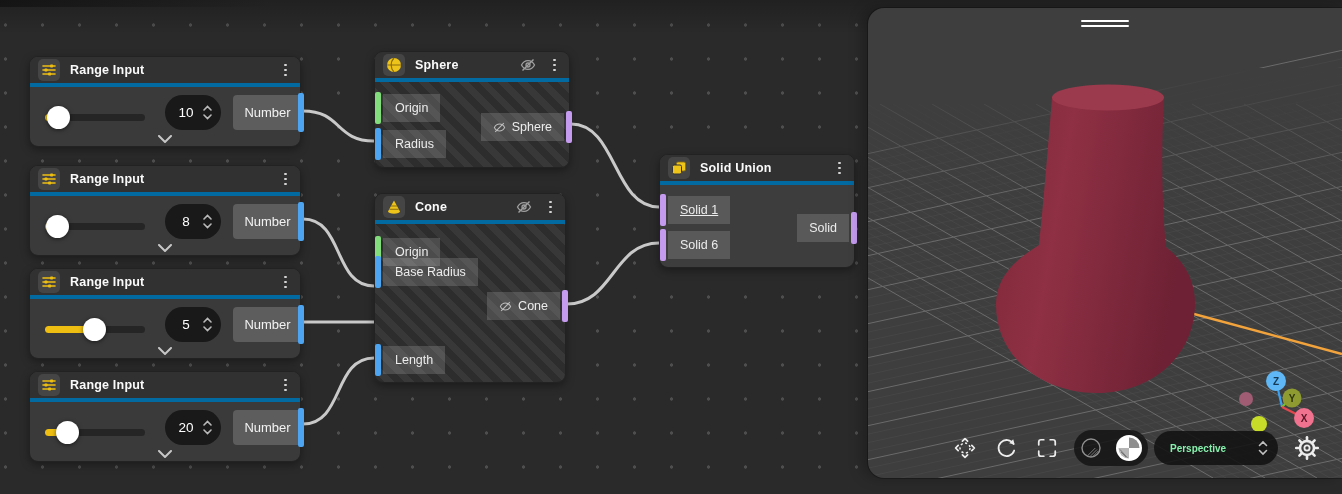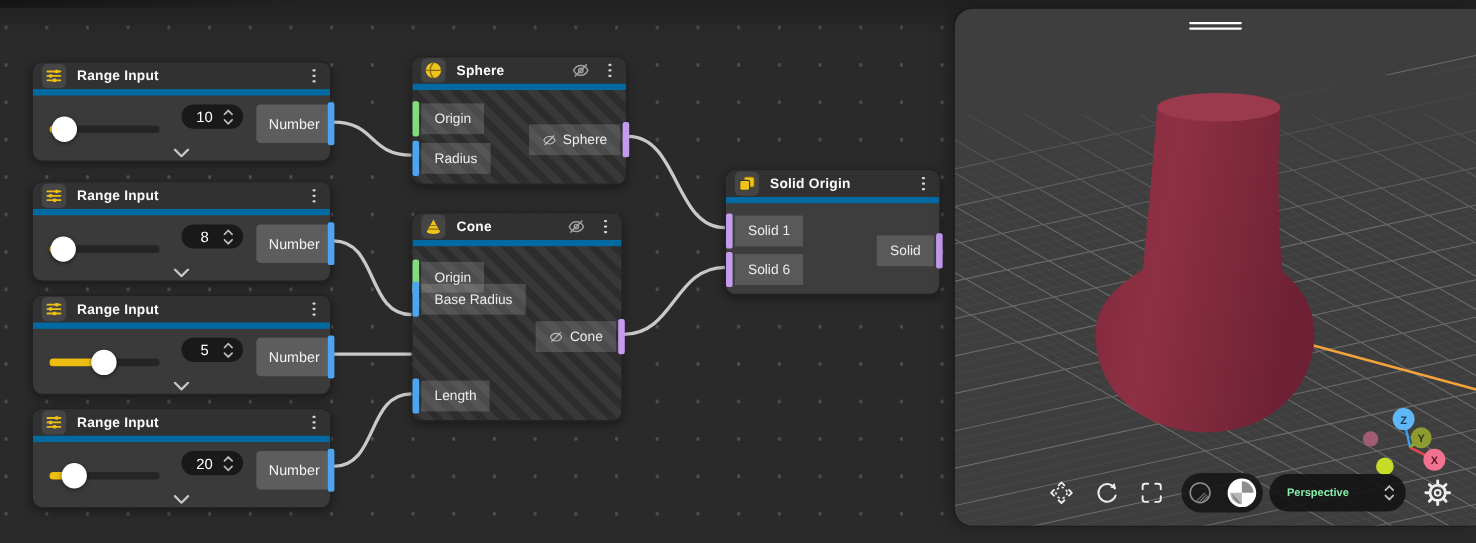--- a/index.html
+++ b/index.html
@@ -39,21 +39,21 @@
     border-radius:9px;
     box-shadow:0 3px 8px rgba(0,0,0,.35);
   }
   .node.hatch {
     background:repeating-linear-gradient(45deg, #2d2d2d 0 7px, #383838 7px 14px);
   }
   .node-header {
     height:30px; display:flex; align-items:center; gap:10px;
     padding:0 10px 0 8px;
     background:#313131;
-    border-bottom:6px solid #0369a1;
+    border-bottom:4px solid #0369a1;
     border-radius:8px 8px 0 0;
   }
   .icon-box {
     width:22px; height:22px; border-radius:5px; background:#454545;
     display:flex; align-items:center; justify-content:center; flex:none;
   }
   .node-title { font-size:12.5px; font-weight:bold; color:#fafafa; letter-spacing:.2px; flex:1; }
   .hdr-eye { flex:none; margin-right:4px; display:flex; }
   .kebab { flex:none; display:flex; flex-direction:column; gap:2.5px; padding:4px 3px; cursor:pointer; }
   .kebab i { width:2.6px; height:2.6px; border-radius:50%; background:#d4d4d4; }
@@ -75,21 +75,21 @@
   
   .ri-body { position:relative; height:60px; }
   .slider { position:absolute; left:15px; top:17px; width:100px; height:26px; cursor:pointer; }
   .slider .track { position:absolute; top:10px; left:0; width:100px; height:7px; border-radius:4px; background:#252525; }
   .slider .fill { position:absolute; top:10px; left:0; height:7px; border-radius:4px; background:#eebf12; }
   .slider .thumb {
     position:absolute; top:2px; width:23px; height:23px; border-radius:50%;
     background:#fff; box-shadow:0 1px 4px rgba(0,0,0,.55);
   }
   .pill-value {
-    position:absolute; left:135px; top:8px; width:56px; height:22px;
+    position:absolute; left:135px; top:8px; width:56px; height:35px;
     background:#191919; border-radius:18px;
     display:flex; align-items:center; cursor:text;
   }
   .pill-value .val { flex:1; text-align:center; font-size:13.5px; color:#fff; padding-left:4px; }
   .spin { display:flex; flex-direction:column; gap:3px; padding-right:9px; cursor:pointer; }
   .num-label {
     position:absolute; left:203px; top:8px; width:69px; height:35px;
     background:#5d5d5d; border-radius:4px;
     display:flex; align-items:center; justify-content:center;
     font-size:13px; color:#f2f2f2;
@@ -444,28 +444,28 @@
 </div>
 
 <div class="node" style="left:659px; top:154px; width:196px; height:114px; background:#3d3d3d;">
   <div class="node-header">
     <span class="icon-box">
       <svg width="16" height="16" viewBox="0 0 16 16">
           <rect x="5.5" y="2" width="9" height="9" rx="1.5" fill="#eec31a" stroke="#8a6d0c" stroke-width="0.8"></rect>
           <rect x="1.5" y="5" width="9" height="9" rx="1.5" fill="#eec31a" stroke="#343434" stroke-width="1"></rect>
         </svg>
     </span>
-    <span class="node-title">Solid Origin</span>
+    <span class="node-title">Solid Union</span>
     <span class="kebab">
         <i></i>
         <i></i>
         <i></i>
       </span>
   </div>
-  <div class="in-row" style="top:39px;">
+  <div class="in-row" style="top:39px;text-decoration:underline;">
     <span class="port-bar port-purple"></span>
     <span class="io-label">
         <span>Solid 1</span>
       </span>
   </div>
   <div class="in-row" style="top:74px;">
     <span class="port-bar port-purple"></span>
     <span class="io-label">
         <span>Solid 6</span>
       </span>

